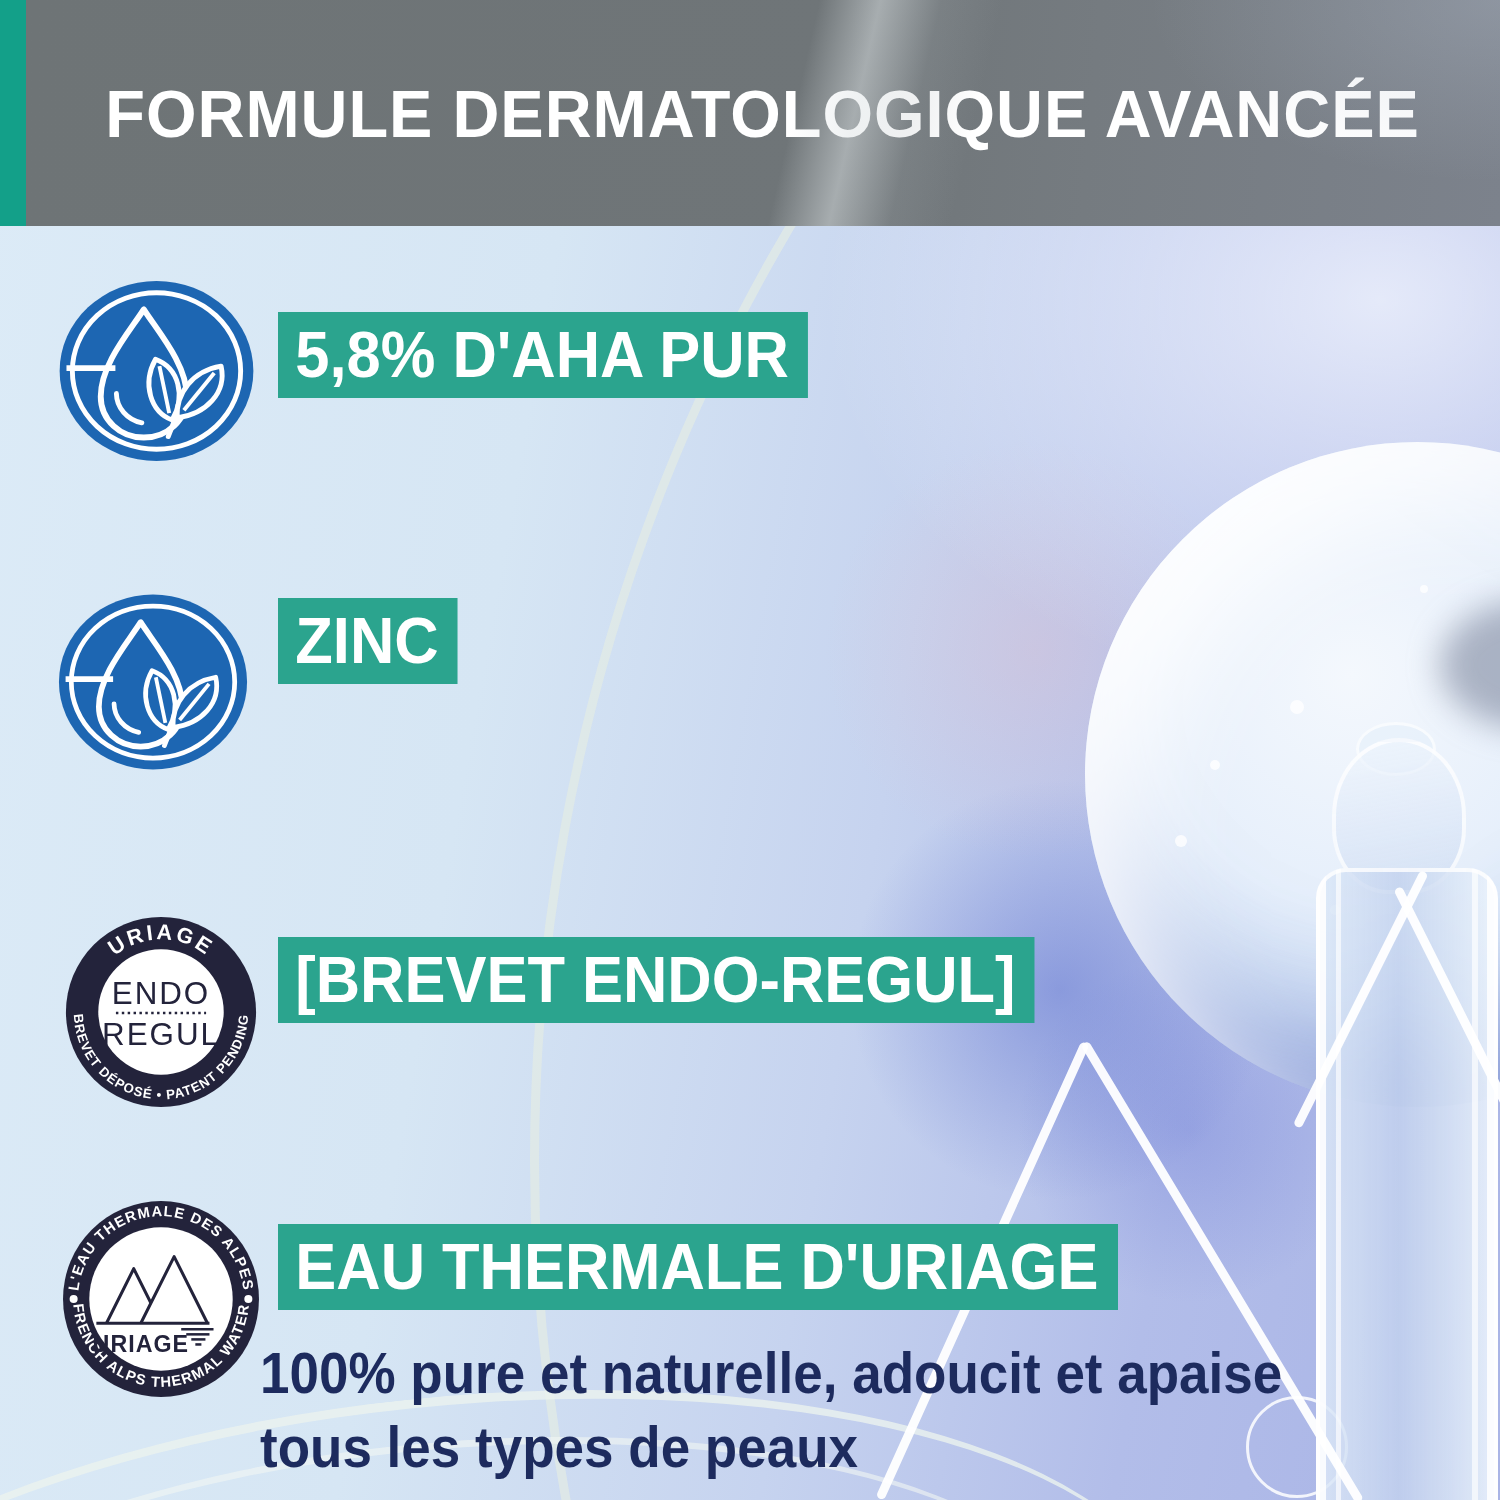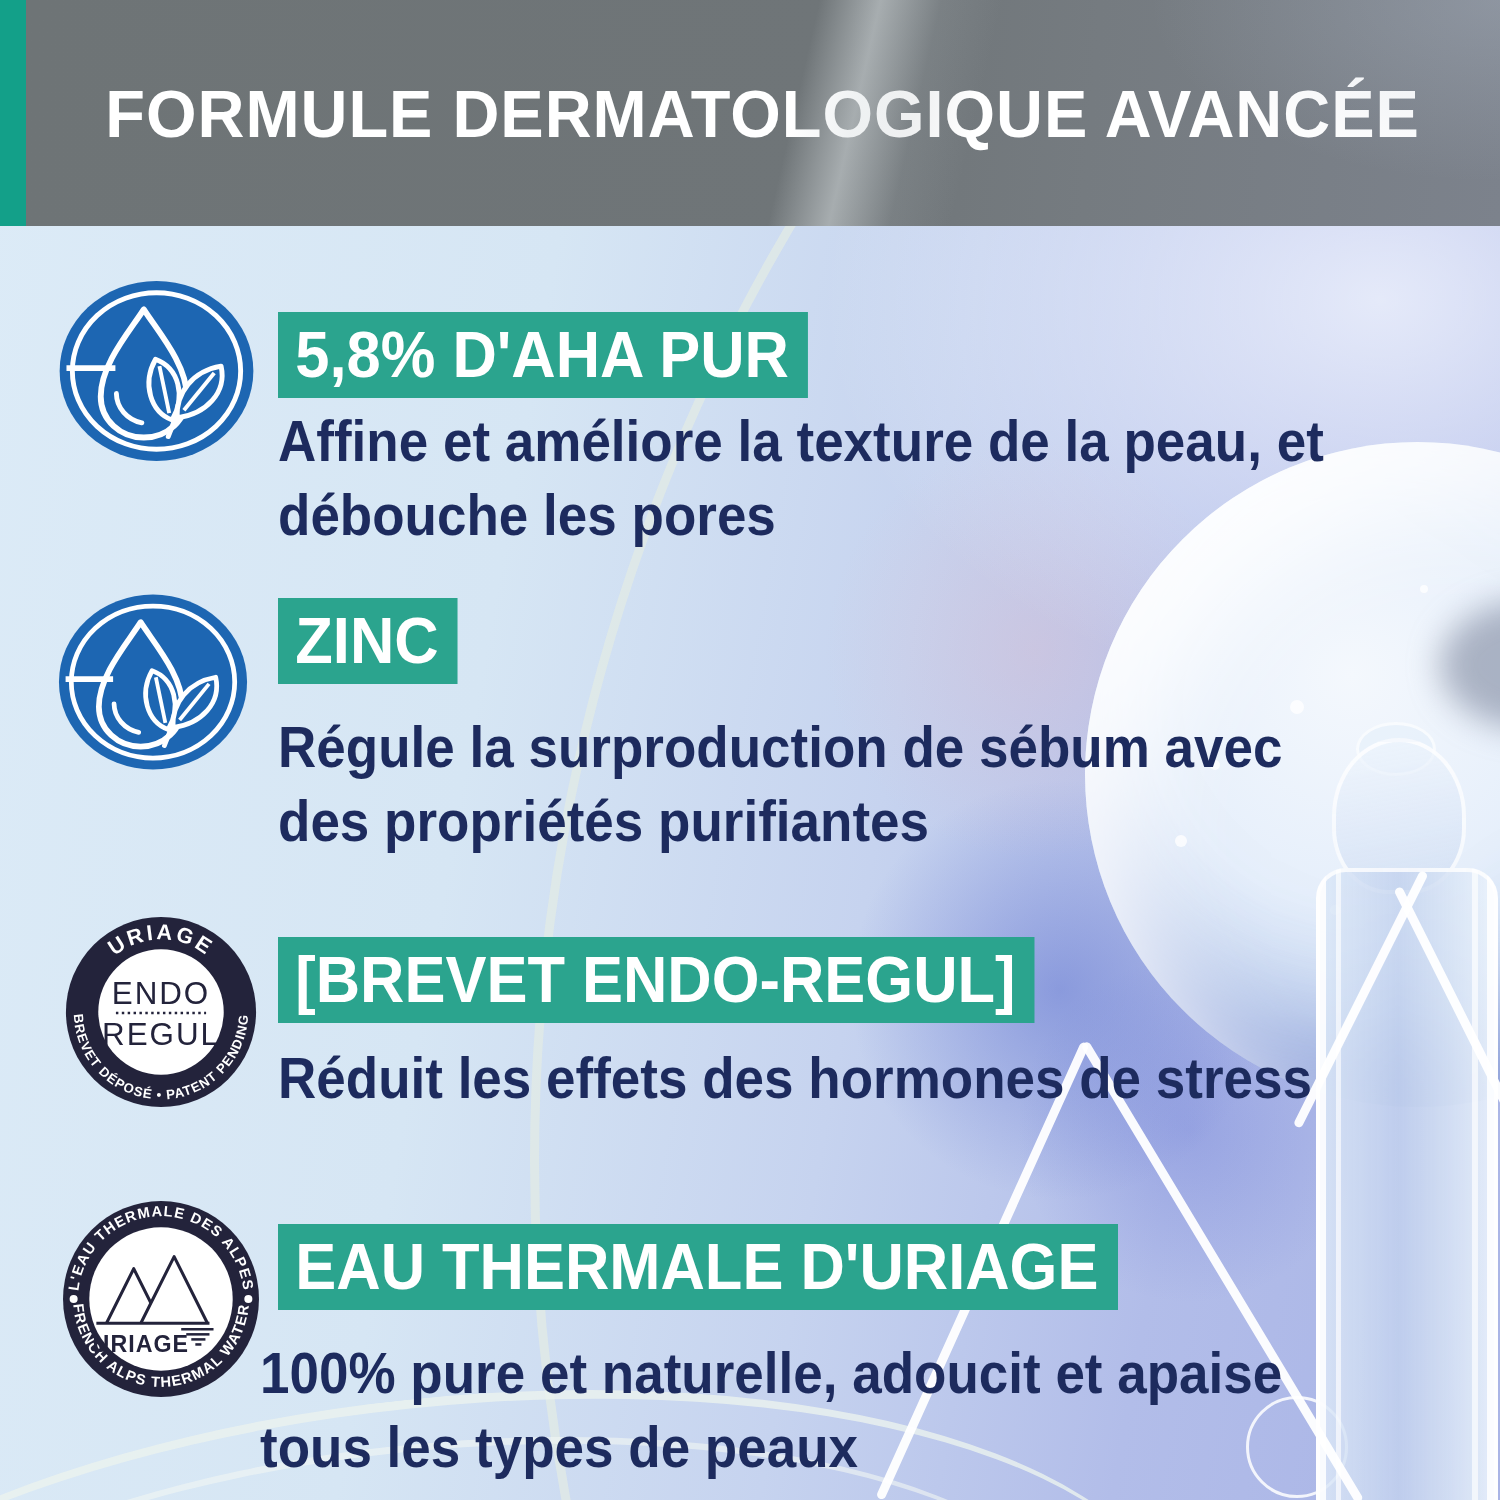--- a/index.html
+++ b/index.html
@@ -109,45 +109,37 @@
         <path d="M112,160 C115,152 117,148 119,141" fill="none" stroke="#ffffff" stroke-width="5" stroke-linecap="round"></path>
         <path d="M116,143 C94,135 85,106 99,81 C123,90 130,119 116,143 Z" fill="#1d66b2" stroke="#ffffff" stroke-width="5" stroke-linejoin="round"></path>
         <line x1="103" y1="88" x2="113" y2="136" stroke="#ffffff" stroke-width="4"></line>
         <path d="M121,141 C120,115 137,93 166,88 C172,115 151,137 121,141 Z" fill="#1d66b2" stroke="#ffffff" stroke-width="5" stroke-linejoin="round"></path>
         <line x1="159" y1="95" x2="128" y2="133" stroke="#ffffff" stroke-width="4"></line>
       </svg>
     </div>
     <div class="chip" style="left:278px;top:312px;">
       <span>5,8% D'AHA PUR</span>
     </div>
-    <div class="body" style="left:278px;top:404px;">
-      <p>Affine et améliore la texture de la peau, et</p>
-      <p>débouche les pores</p>
-    </div>
 
     <div class="icon-box abs" style="left:58px;top:588px;width:190px;height:188px;">
       <svg viewBox="0 0 200 186" xmlns="http://www.w3.org/2000/svg" aria-hidden="true">
         <ellipse cx="100" cy="93" rx="99" ry="92" fill="#1d66b2"></ellipse>
         <ellipse cx="100" cy="93" rx="86" ry="80" fill="none" stroke="#ffffff" stroke-width="5"></ellipse>
         <line x1="8" y1="90" x2="58" y2="90" stroke="#ffffff" stroke-width="6"></line>
         <path d="M87,30 C73,52 43,86 43,119 C43,143 63,161 87,161 C111,161 131,143 131,119 C131,86 101,52 87,30 Z" fill="none" stroke="#ffffff" stroke-width="6" stroke-linejoin="round"></path>
         <path d="M59,116 A33,31 0 0 0 85,146" fill="none" stroke="#ffffff" stroke-width="5" stroke-linecap="round"></path>
         <path d="M112,160 C115,152 117,148 119,141" fill="none" stroke="#ffffff" stroke-width="5" stroke-linecap="round"></path>
         <path d="M116,143 C94,135 85,106 99,81 C123,90 130,119 116,143 Z" fill="#1d66b2" stroke="#ffffff" stroke-width="5" stroke-linejoin="round"></path>
         <line x1="103" y1="88" x2="113" y2="136" stroke="#ffffff" stroke-width="4"></line>
         <path d="M121,141 C120,115 137,93 166,88 C172,115 151,137 121,141 Z" fill="#1d66b2" stroke="#ffffff" stroke-width="5" stroke-linejoin="round"></path>
         <line x1="159" y1="95" x2="128" y2="133" stroke="#ffffff" stroke-width="4"></line>
       </svg>
     </div>
     <div class="chip" style="left:278px;top:598px;">
       <span>ZINC</span>
-    </div>
-    <div class="body" style="left:278px;top:710px;">
-      <p>Régule la surproduction de sébum avec</p>
-      <p>des propriétés purifiantes</p>
     </div>
 
     <div class="icon-box abs" style="left:60px;top:914px;width:202px;height:196px;">
       <svg viewBox="0 0 200 200" xmlns="http://www.w3.org/2000/svg" aria-hidden="true" font-family="Liberation Sans, DejaVu Sans, sans-serif">
         <defs>
           <path id="ba-top" d="M 26,100 A 74,74 0 0 1 174,100"></path>
           <path id="ba-bot" d="M 11,100 A 89,89 0 0 0 189,100"></path>
         </defs>
         <circle cx="100" cy="100" r="97" fill="#23233b"></circle>
         <circle cx="100" cy="100" r="64" fill="#ffffff"></circle>
@@ -157,23 +149,20 @@
         <text font-size="13.5" font-weight="600" letter-spacing="1" fill="#ffffff">
           <textPath href="#ba-bot" startOffset="50%" text-anchor="middle">BREVET DÉPOSÉ • PATENT PENDING</textPath>
         </text>
         <text x="100" y="92" text-anchor="middle" font-size="32" letter-spacing="2" fill="#23233b">ENDO</text>
         <line x1="54" y1="101" x2="146" y2="101" stroke="#23233b" stroke-width="2.5" stroke-dasharray="2.5 3.5"></line>
         <text x="100" y="134" text-anchor="middle" font-size="32" letter-spacing="2" fill="#23233b">REGUL</text>
       </svg>
     </div>
     <div class="chip" style="left:278px;top:937px;">
       <span>[BREVET ENDO-REGUL]</span>
-    </div>
-    <div class="body" style="left:278px;top:1041px;">
-      <p>Réduit les effets des hormones de stress</p>
     </div>
 
     <div class="icon-box abs" style="left:58px;top:1198px;width:206px;height:202px;">
       <svg viewBox="0 0 200 200" xmlns="http://www.w3.org/2000/svg" aria-hidden="true" font-family="Liberation Sans, DejaVu Sans, sans-serif">
         <defs>
           <path id="bb-top" d="M 18,100 A 82,82 0 0 1 182,100"></path>
           <path id="bb-bot" d="M 13,100 A 87,87 0 0 0 187,100"></path>
         </defs>
         <circle cx="100" cy="100" r="97" fill="#23233b"></circle>
         <circle cx="100" cy="100" r="71" fill="#ffffff"></circle>

